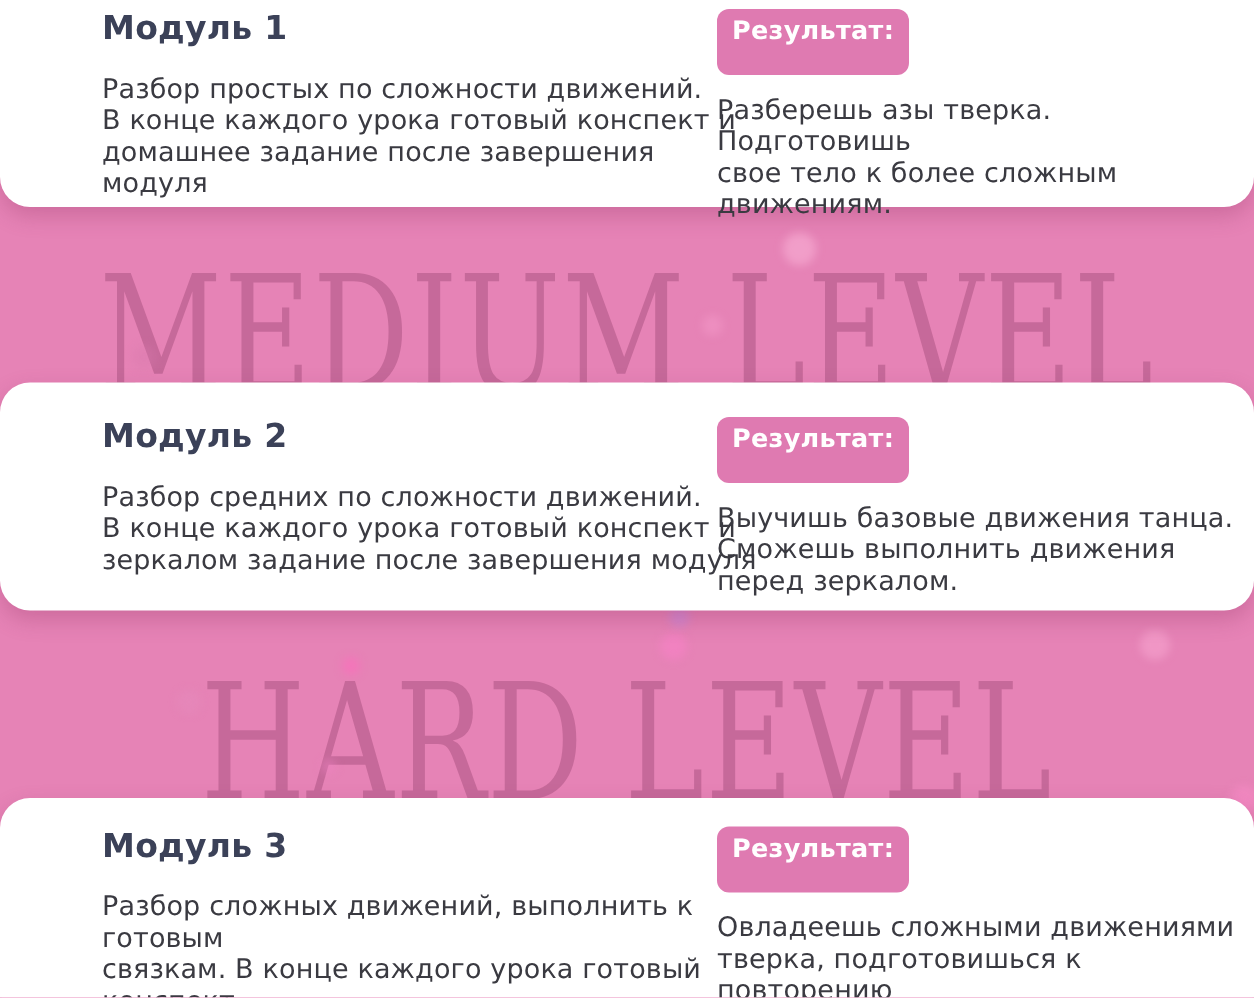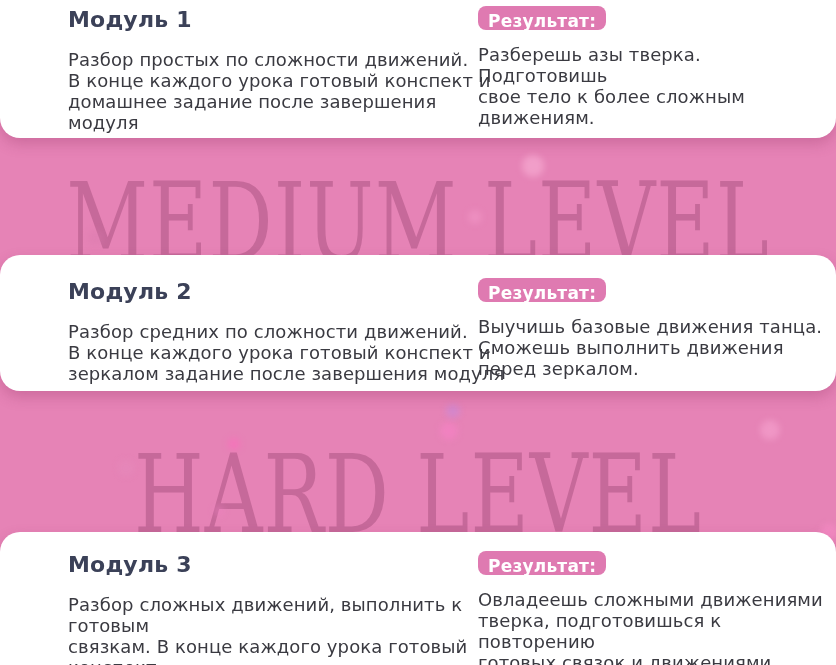--- a/index.html
+++ b/index.html
@@ -44,21 +44,21 @@
   .card {
     position: absolute;
     left: 0;
     width: 836px;
     background: #ffffff;
     border-radius: 20px;
     box-shadow: 0 6px 14px rgba(140, 45, 92, 0.28);
     z-index: 3;
   }
   .card1 { top: -26px; height: 164px; }
-  .card2 { top: 255px; height: 136px; text-decoration: underline; }
+  .card2 { top: 255px; height: 152px; text-decoration: underline; }
   .card3 { top: 532px; height: 175px; }
 
   .col-left {
     position: absolute;
     left: 27px;
     width: 440px;
     margin-left: 41px;
   }
   .col-right {
     position: absolute;
@@ -85,21 +85,21 @@
     color: var(--body, #3a3a41);
     white-space: pre-line;
   }
   .badge {
     display: inline-block;
     background: var(--badge, #df7ab1);
     color: #ffffff;
     font-weight: bold;
     font-size: 17px;
     line-height: 1;
-    padding: 7px 10px 0 10px;
+    padding: 7px 10px 20px 10px;
     border-radius: 8px;
     letter-spacing: 0.2px;
   }
   .col-right .desc { margin-top: 13px; }
 </style>
 </head>
 <body>
 
 <div class="stage">
 

